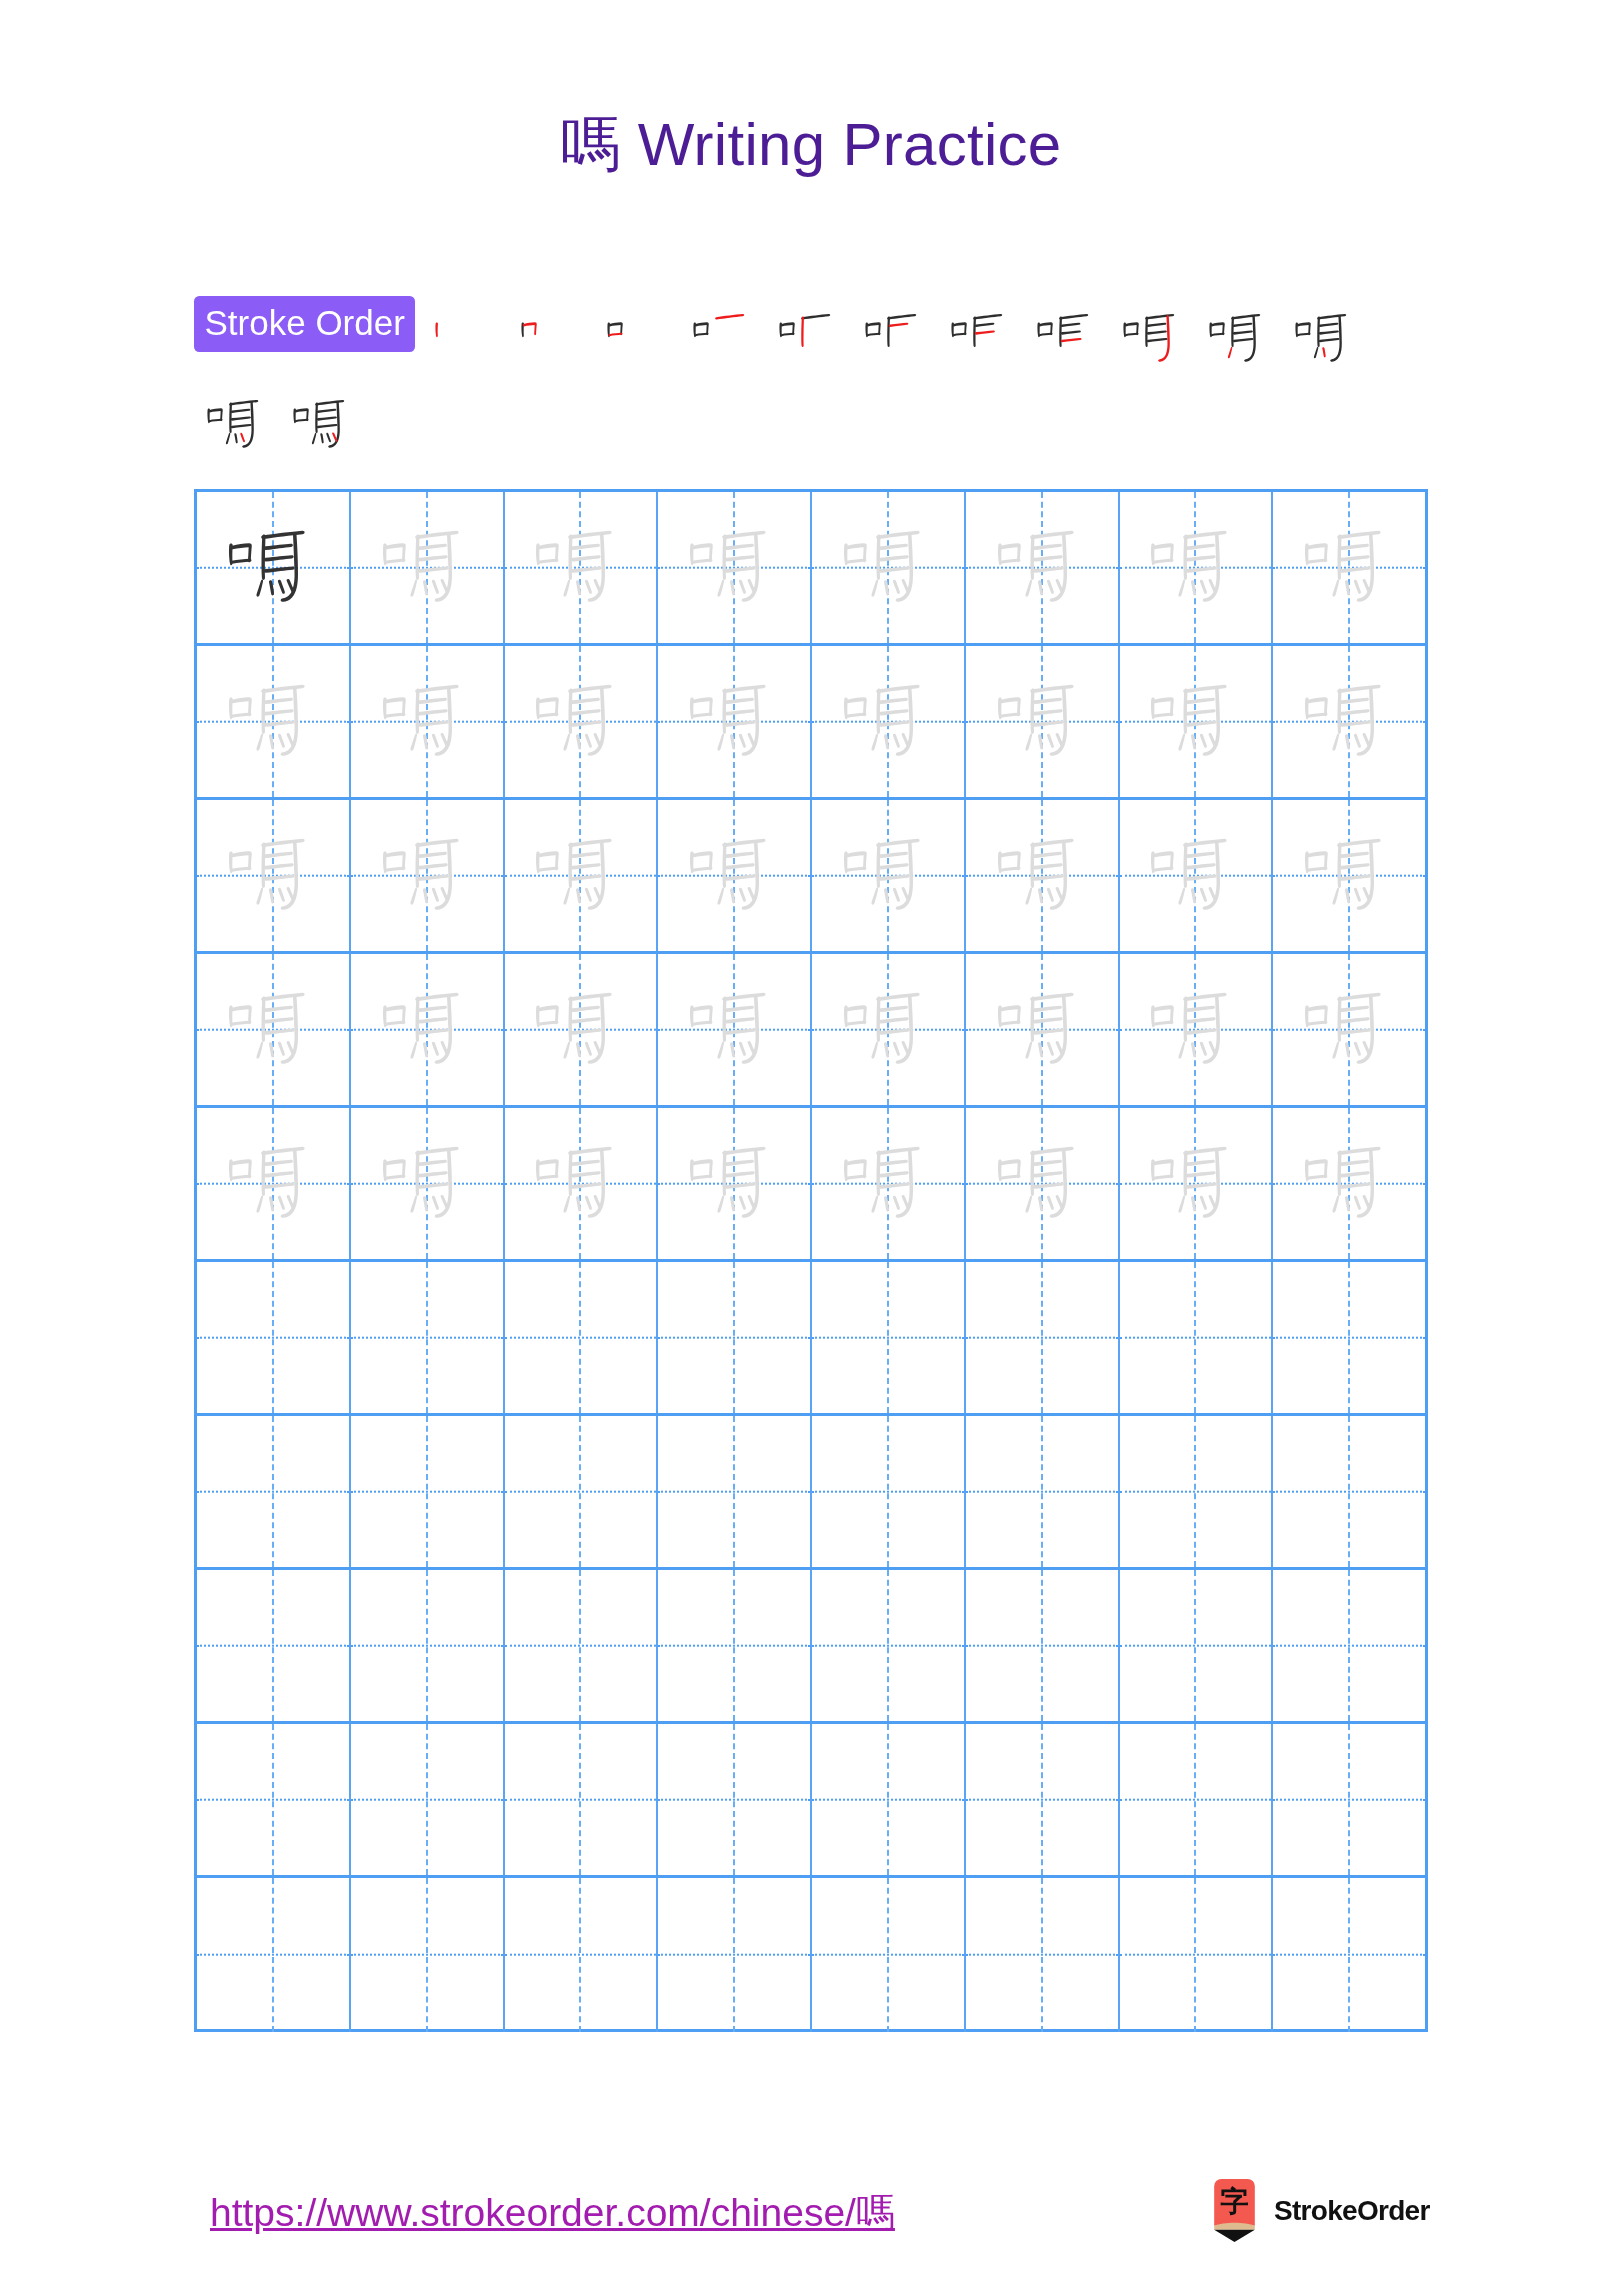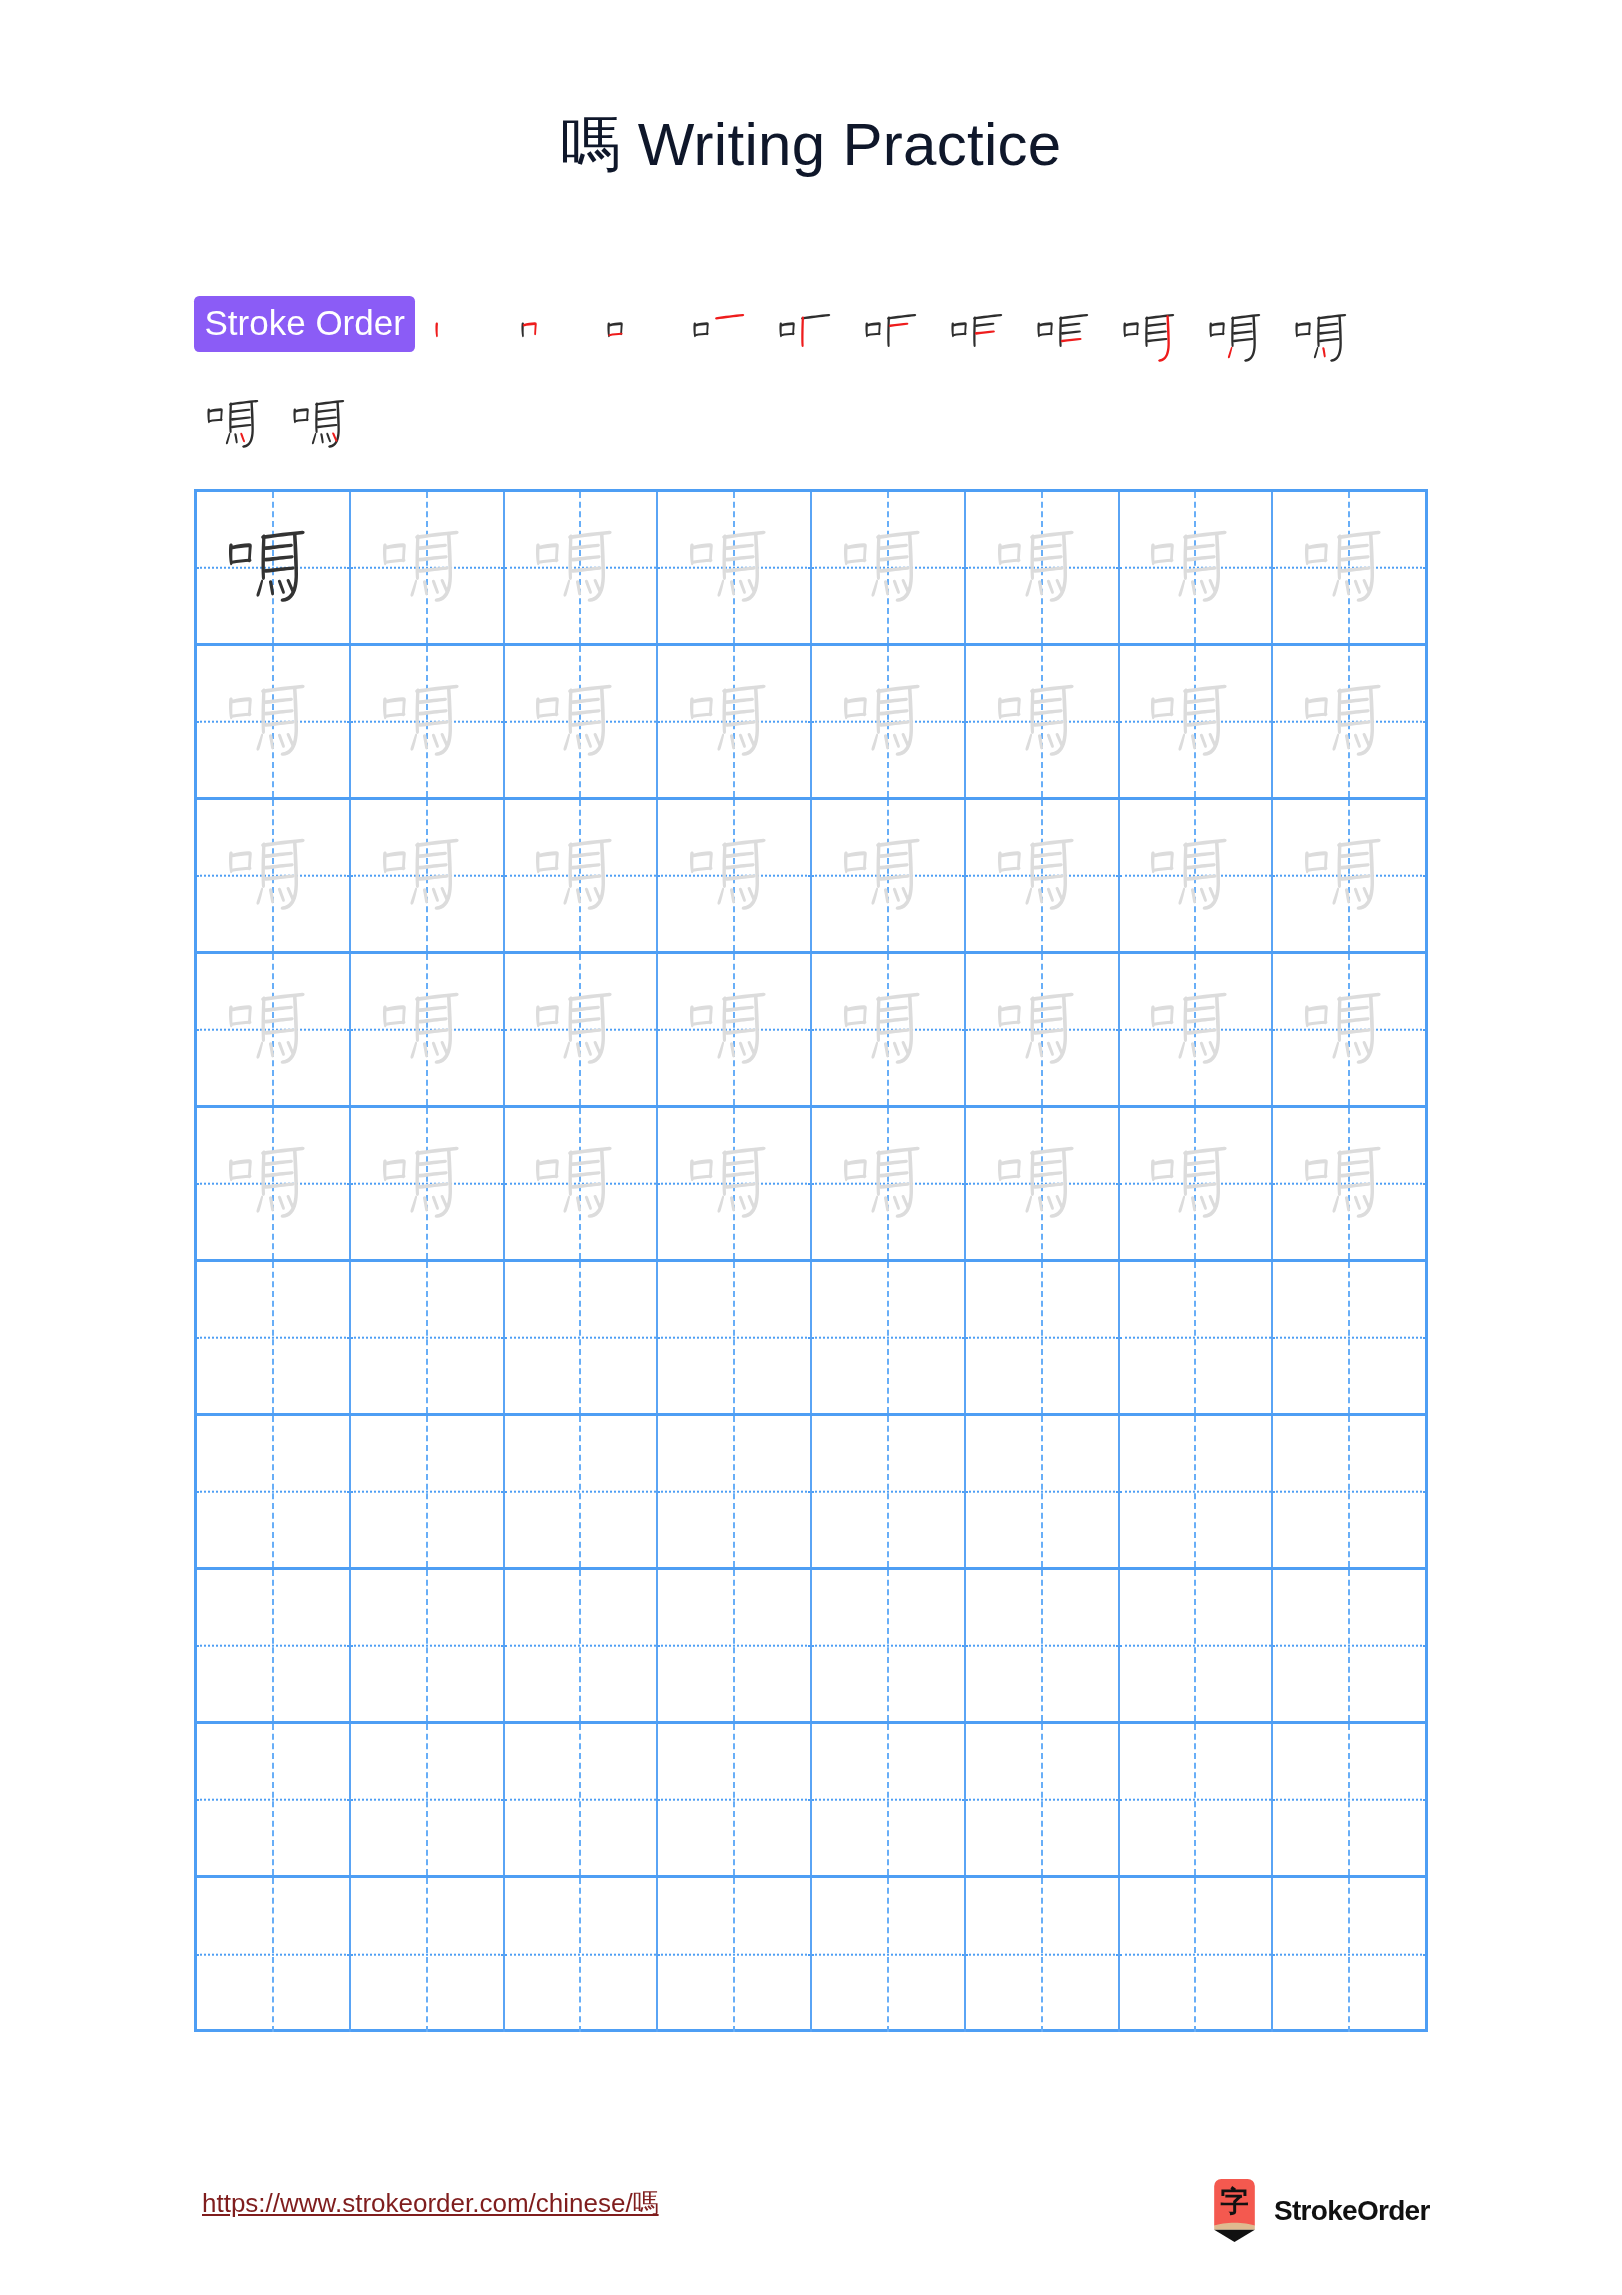--- a/index.html
+++ b/index.html
@@ -15,21 +15,21 @@
     overflow: hidden;
   }
 
   
   #page-title {
     position: absolute;
     top: 105px;
     left: 0;
     width: 1622px;
     text-align: center;
-    color: #0f172a;
+    color: #4c1d95;
     font-size: 60px;
     font-weight: 400;
     letter-spacing: 0.3px;
     white-space: nowrap;
   }
 
   
   #stroke-order-section {
     position: absolute;
     top: 296px;
@@ -131,24 +131,24 @@
   
   #footer {
     position: absolute;
     left: 194px;
     top: 2179px;
     width: 1237px;
     height: 72px;
   }
   #footer-url {
     position: absolute;
-    left: 8px;
+    left: 16px;
     top: 6.5px;
-    color: #7f1d1d;
-    font-size: 26px;
+    color: #a21caf;
+    font-size: 39px;
     white-space: nowrap;
   }
   #footer-brand {
     position: absolute;
     right: 1.3px;
     top: 0;
     display: flex;
     align-items: center;
     gap: 14.4px;
   }

